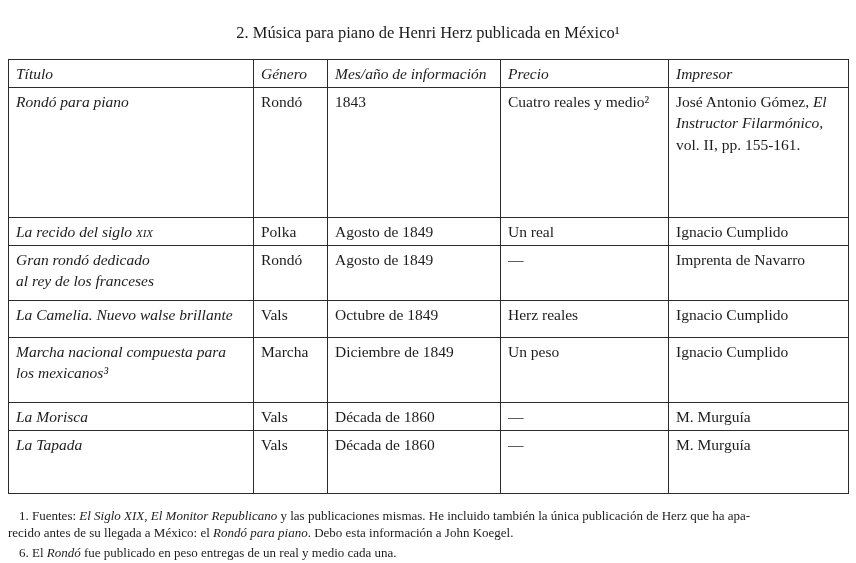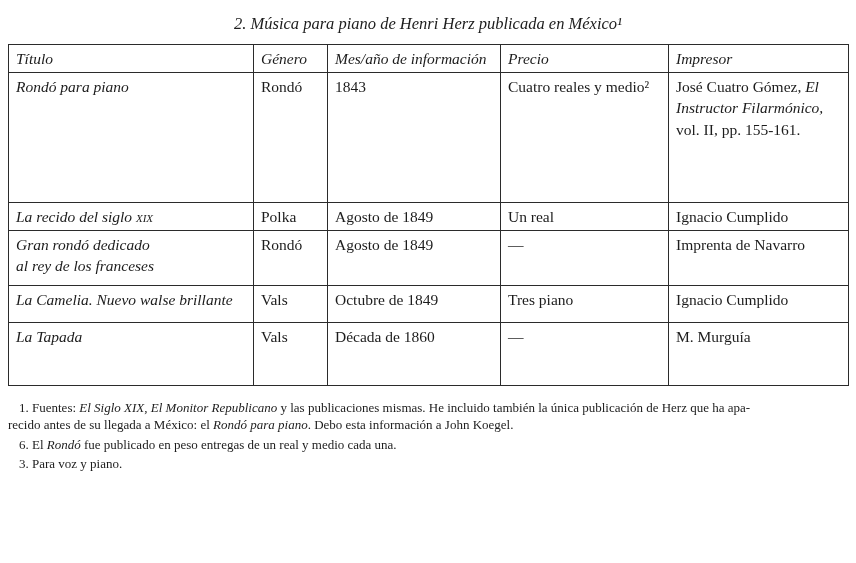--- a/index.html
+++ b/index.html
@@ -8,29 +8,28 @@
     padding: 0;
     background: #ffffff;
     width: 856px;
     height: 563px;
     font-family: "Liberation Serif", "DejaVu Serif", serif;
     color: #1c1c1c;
     overflow: hidden;
   }
   .doc-title {
     text-align: center;
-    font-style: italic;
     font-size: 16.5px;
-    padding: 14px 0 8px 0;
+    padding: 23px 0 8px 0;
   }
   table.pub-table {
     border-collapse: collapse;
     table-layout: fixed;
     width: 840px;
-    margin: 2px 8px;
+    margin: 8px 8px;
   }
   .pub-table th, .pub-table td {
     border: 1px solid #2b2b2b;
     vertical-align: top;
     text-align: left;
     padding: 3px 5px 2px 7px;
     font-size: 15.5px;
     font-weight: normal;
     line-height: 1.4;
     overflow: hidden;
@@ -72,43 +71,58 @@
         <th>Precio</th>
         <th>Impresor</th>
       </tr>
     </thead>
     <tbody>
       <tr style="height:130px">
         <td class="c-titulo">Rondó para piano</td>
         <td>Rondó</td>
         <td>1843</td>
         <td>Cuatro reales y medio²</td>
-        <td><span>José Cuatro Gómez, </span><span class="it">El Instructor Filarmónico,</span><span> vol. II, pp. 155-161.</span></td>
+        <td><span>José Antonio Gómez, </span><span class="it">El Instructor Filarmónico,</span><span> vol. II, pp. 155-161.</span></td>
       </tr>
       <tr style="height:28px">
         <td class="c-titulo"><span>La recido del siglo </span><span class="sc">xix</span></td>
         <td>Polka</td>
         <td>Agosto de 1849</td>
         <td>Un real</td>
         <td>Ignacio Cumplido</td>
       </tr>
       <tr style="height:55px">
         <td class="c-titulo">Gran rondó dedicado
 al rey de los franceses</td>
         <td>Rondó</td>
         <td>Agosto de 1849</td>
         <td>—</td>
         <td>Imprenta de Navarro</td>
       </tr>
       <tr style="height:37px">
         <td class="c-titulo">La Camelia. Nuevo walse brillante</td>
         <td>Vals</td>
         <td>Octubre de 1849</td>
-        <td>Tres piano</td>
+        <td>Herz reales</td>
         <td>Ignacio Cumplido</td>
+      </tr>
+      <tr style="height:65px">
+        <td class="c-titulo">Marcha nacional compuesta para
+los mexicanos³</td>
+        <td>Marcha</td>
+        <td>Diciembre de 1849</td>
+        <td>Un peso</td>
+        <td>Ignacio Cumplido</td>
+      </tr>
+      <tr style="height:28px">
+        <td class="c-titulo">La Morisca</td>
+        <td>Vals</td>
+        <td>Década de 1860</td>
+        <td>—</td>
+        <td>M. Murguía</td>
       </tr>
       <tr style="height:63px">
         <td class="c-titulo">La Tapada</td>
         <td>Vals</td>
         <td>Década de 1860</td>
         <td>—</td>
         <td>M. Murguía</td>
       </tr>
     </tbody>
   </table>

